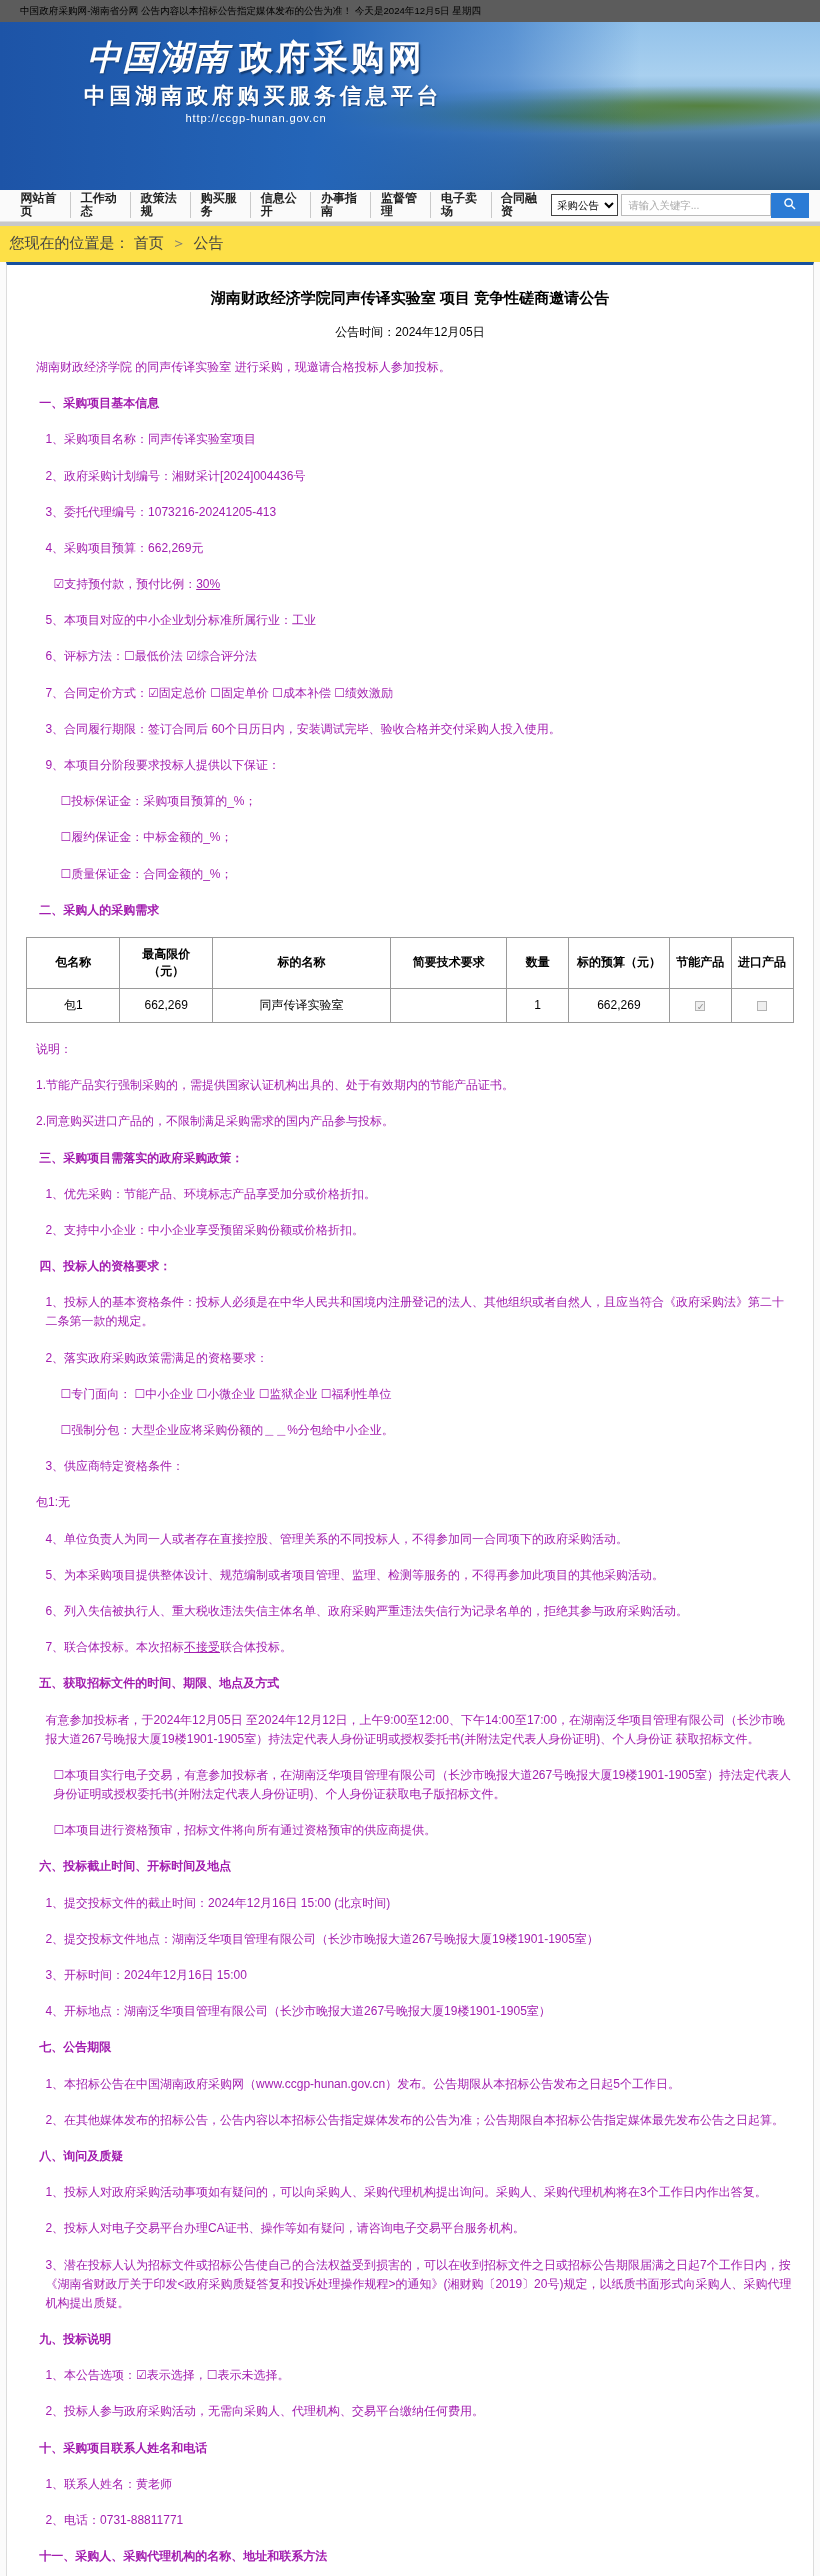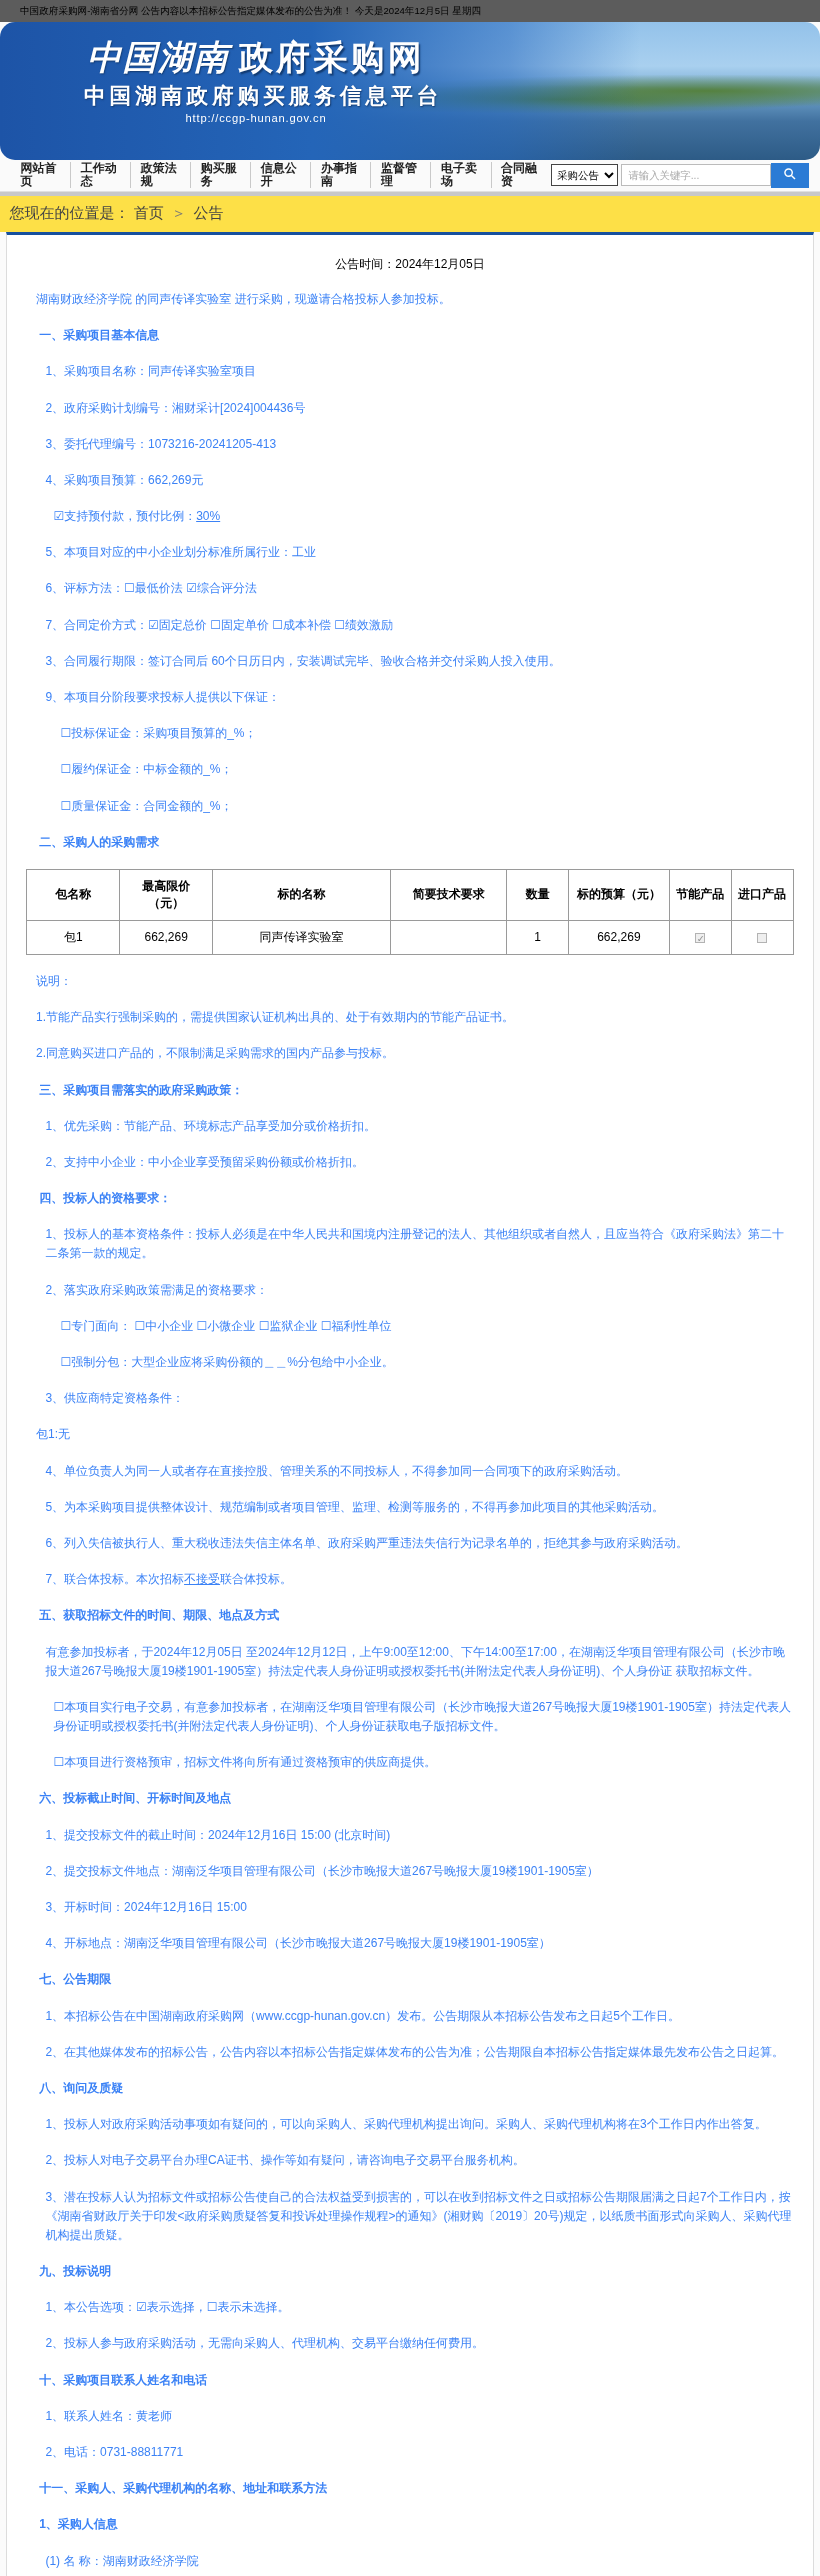--- a/index.html
+++ b/index.html
@@ -5,27 +5,26 @@
   * { box-sizing: border-box; }
   html,body { margin:0; padding:0; background:#f3f3f3;
     font-family:"Liberation Sans","DejaVu Sans",sans-serif; }
   .page { width:820px; margin:0 auto; background:#fbfbfb; }
 
   
   .topbar { background:#5c5c5c; height:21.6px; line-height:21.6px;
     font-size:9.6px; color:#000; padding:0 20px; white-space:nowrap; overflow:hidden; }
 
   
-  .banner { height:138px; position:relative; overflow:hidden;
+  .banner { height:168px; position:relative; overflow:hidden;
     background:
       linear-gradient(90deg,#1d54a7 0%,#2465b8 38%,rgba(38,104,190,.55) 62%,rgba(38,104,190,0) 78%),
       radial-gradient(55% 16% at 86% 50%, #55813f 0%, rgba(85,129,63,0) 75%),
       radial-gradient(45% 14% at 68% 56%, #4a7a3c 0%, rgba(74,122,60,0) 75%),
       linear-gradient(180deg,#93c2ea 0%,#a9d0ef 32%,#6fa3cc 52%,#41719f 72%,#2d5b86 100%);
-    border-radius: 15px;
   }
   .logo-wrap { position:absolute; left:84px; top:14.4px; width:344px; text-align:center; color:#fff; }
   .logo-line1 { font-size:34px; font-weight:bold; line-height:42px; white-space:nowrap; }
   .logo-script { font-family:"DejaVu Serif","Liberation Serif",serif; font-style:italic;
     font-weight:bold; letter-spacing:1.6px; text-shadow:0.8px 0.8px 1.6px #123a70; }
   .logo-main { letter-spacing:3.2px; text-shadow:1.6px 1.6px 1.6px #123a70; }
   .logo-line2 { font-size:21.6px; font-weight:bold; letter-spacing:4px; margin-top:3.2px;
     text-shadow:0.8px 0.8px 1.6px #123a70; white-space:nowrap; }
   .logo-line3 { font-size:11.2px; margin-top:2px; letter-spacing:0.8px; }
 
@@ -48,21 +47,21 @@
   
   .breadcrumb { font-size:15px; color:#444; padding:7.2px 9.6px 9.6px; background:#fde047; }
   .breadcrumb a { color:#444; text-decoration:none; cursor:pointer; }
   .crumb-sep { margin:0 3.2px; color:#777; }
 
   
   .main-box { margin:0 6.4px; background:#fff; border:0.8px solid #dcdcdc;
     border-top:3.2px solid #17509e; padding:4.8px 19px 24px; }
   .doc-title { text-align:center; font-size:15px; font-weight:bold; color:#000; margin:19px 0 4.8px; }
   .doc-time  { text-align:center; font-size:12px; color:#000; margin:16px 0 8px; }
-  p.line { font-size:12px; color:#3b82f6; margin:17px 0; line-height:1.6; }
+  p.line { font-size:12px; color:#a21caf; margin:17px 0; line-height:1.6; }
   .hd { font-weight:bold; }
   .ind-a { padding-left:9.6px; }
   .ind-b { padding-left:12.8px; }
   .ind-c { padding-left:19px; }
   .ind-d { padding-left:27px; }
   .ind-e { padding-left:34px; }
   .ul { text-decoration:underline;margin-top:19px; }
 
   
   table.req { width:100%; border-collapse:collapse; border:1.6px solid #9a9a9a; margin:11.2px 0 4.8px; }
@@ -123,20 +122,21 @@
   <div class="nav-divider"></div>
 
   <div class="breadcrumb">
     <span>您现在的位置是：</span>
     <a>首页</a>
     <span class="crumb-sep">＞</span>
     <a>公告</a>
   </div>
 
   <div class="main-box">
+    <div class="doc-title">湖南财政经济学院同声传译实验室 项目 竞争性磋商邀请公告</div>
     <div class="doc-time">公告时间：2024年12月05日</div>
 
     <p class="line ind-a">湖南财政经济学院 的同声传译实验室 进行采购，现邀请合格投标人参加投标。</p>
 
     <p class="line hd ind-b">一、采购项目基本信息</p>
     <p class="line ind-c">1、采购项目名称：同声传译实验室项目</p>
     <p class="line ind-c">2、政府采购计划编号：湘财采计[2024]004436号</p>
     <p class="line ind-c">3、委托代理编号：1073216-20241205-413</p>
     <p class="line ind-c">4、采购项目预算：662,269元</p>
     <p class="line ind-d"><span>☑支持预付款，预付比例：</span><span class="ul">30%</span></p>

